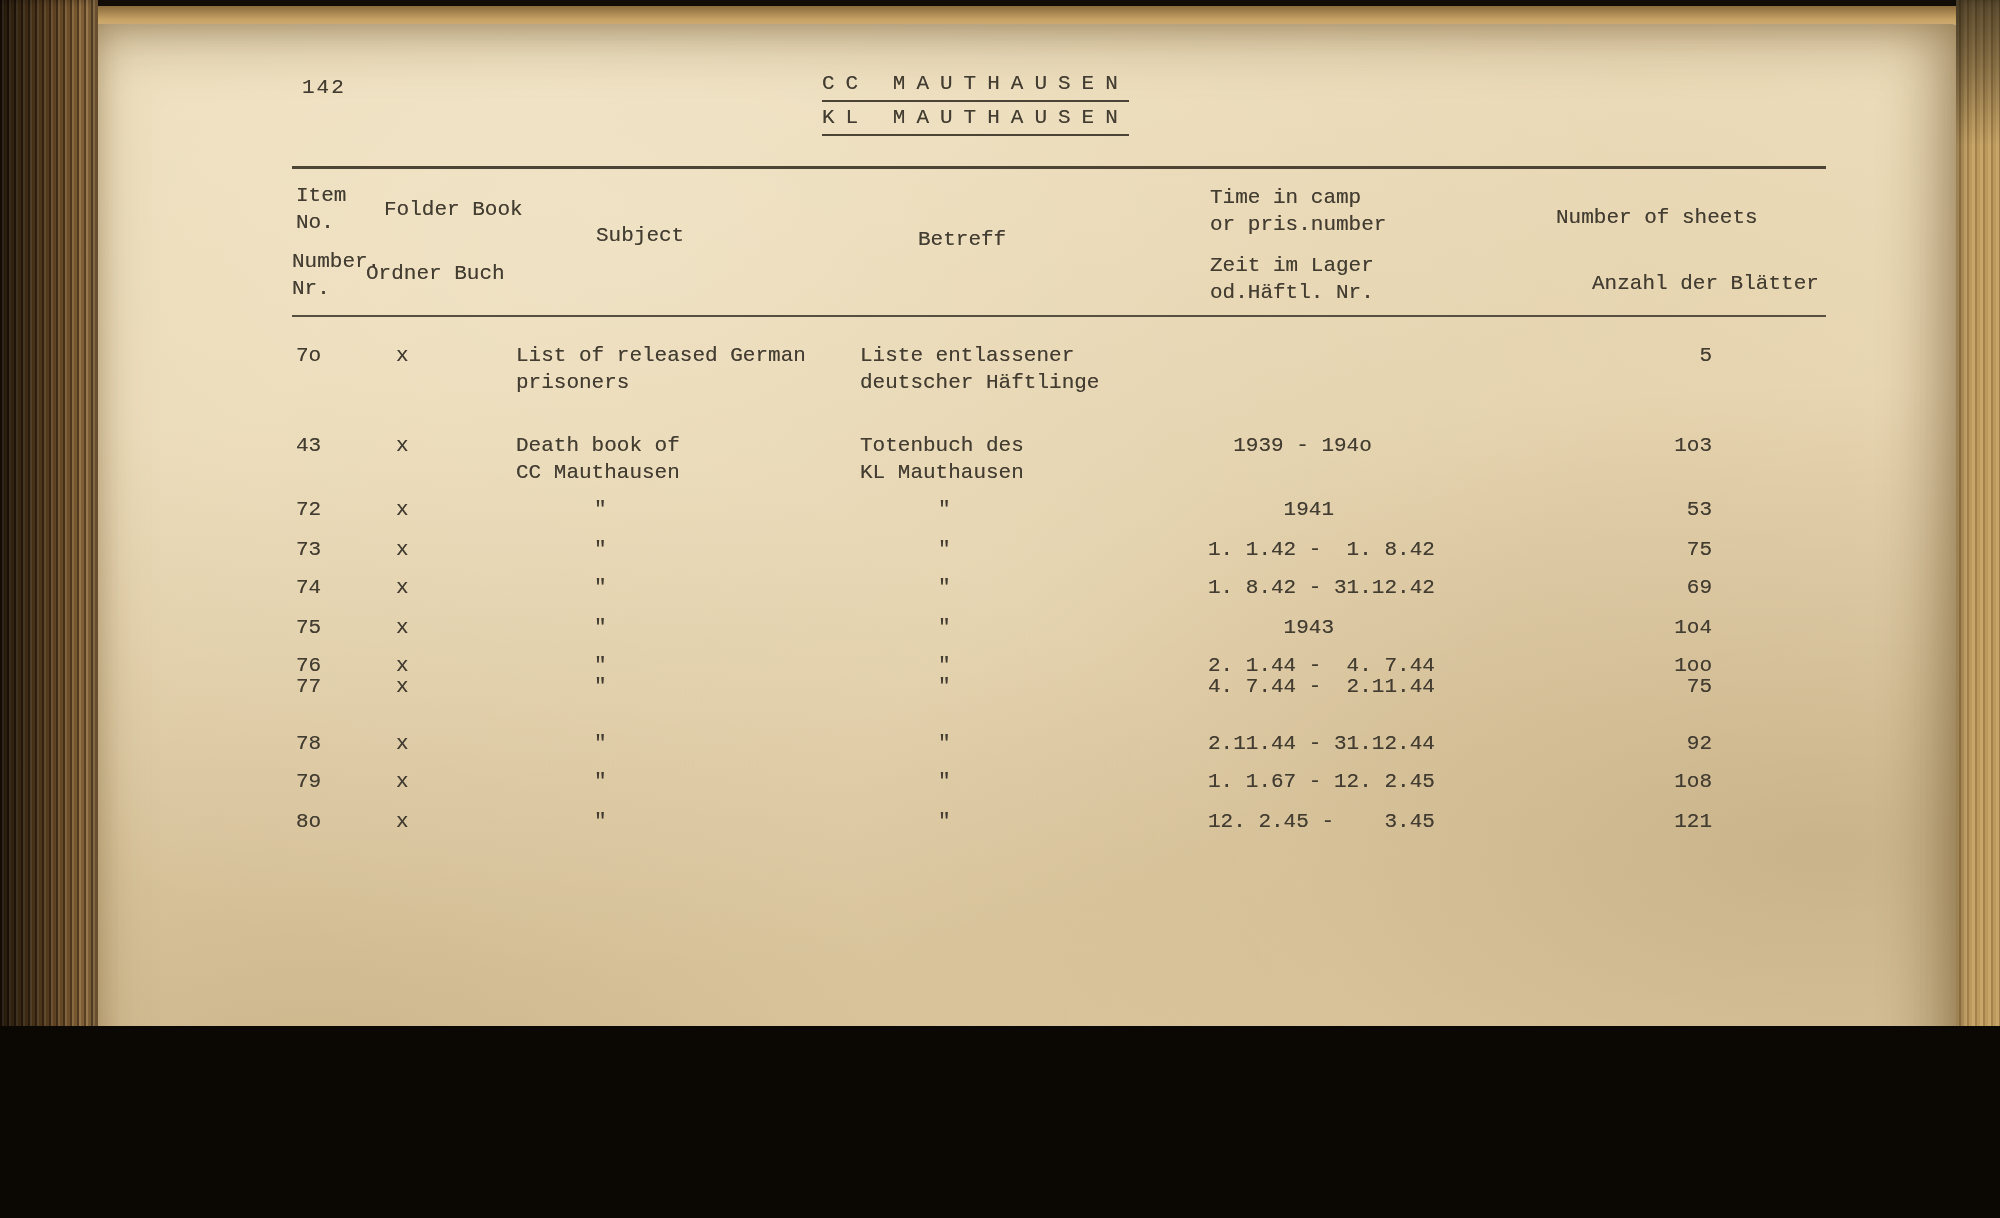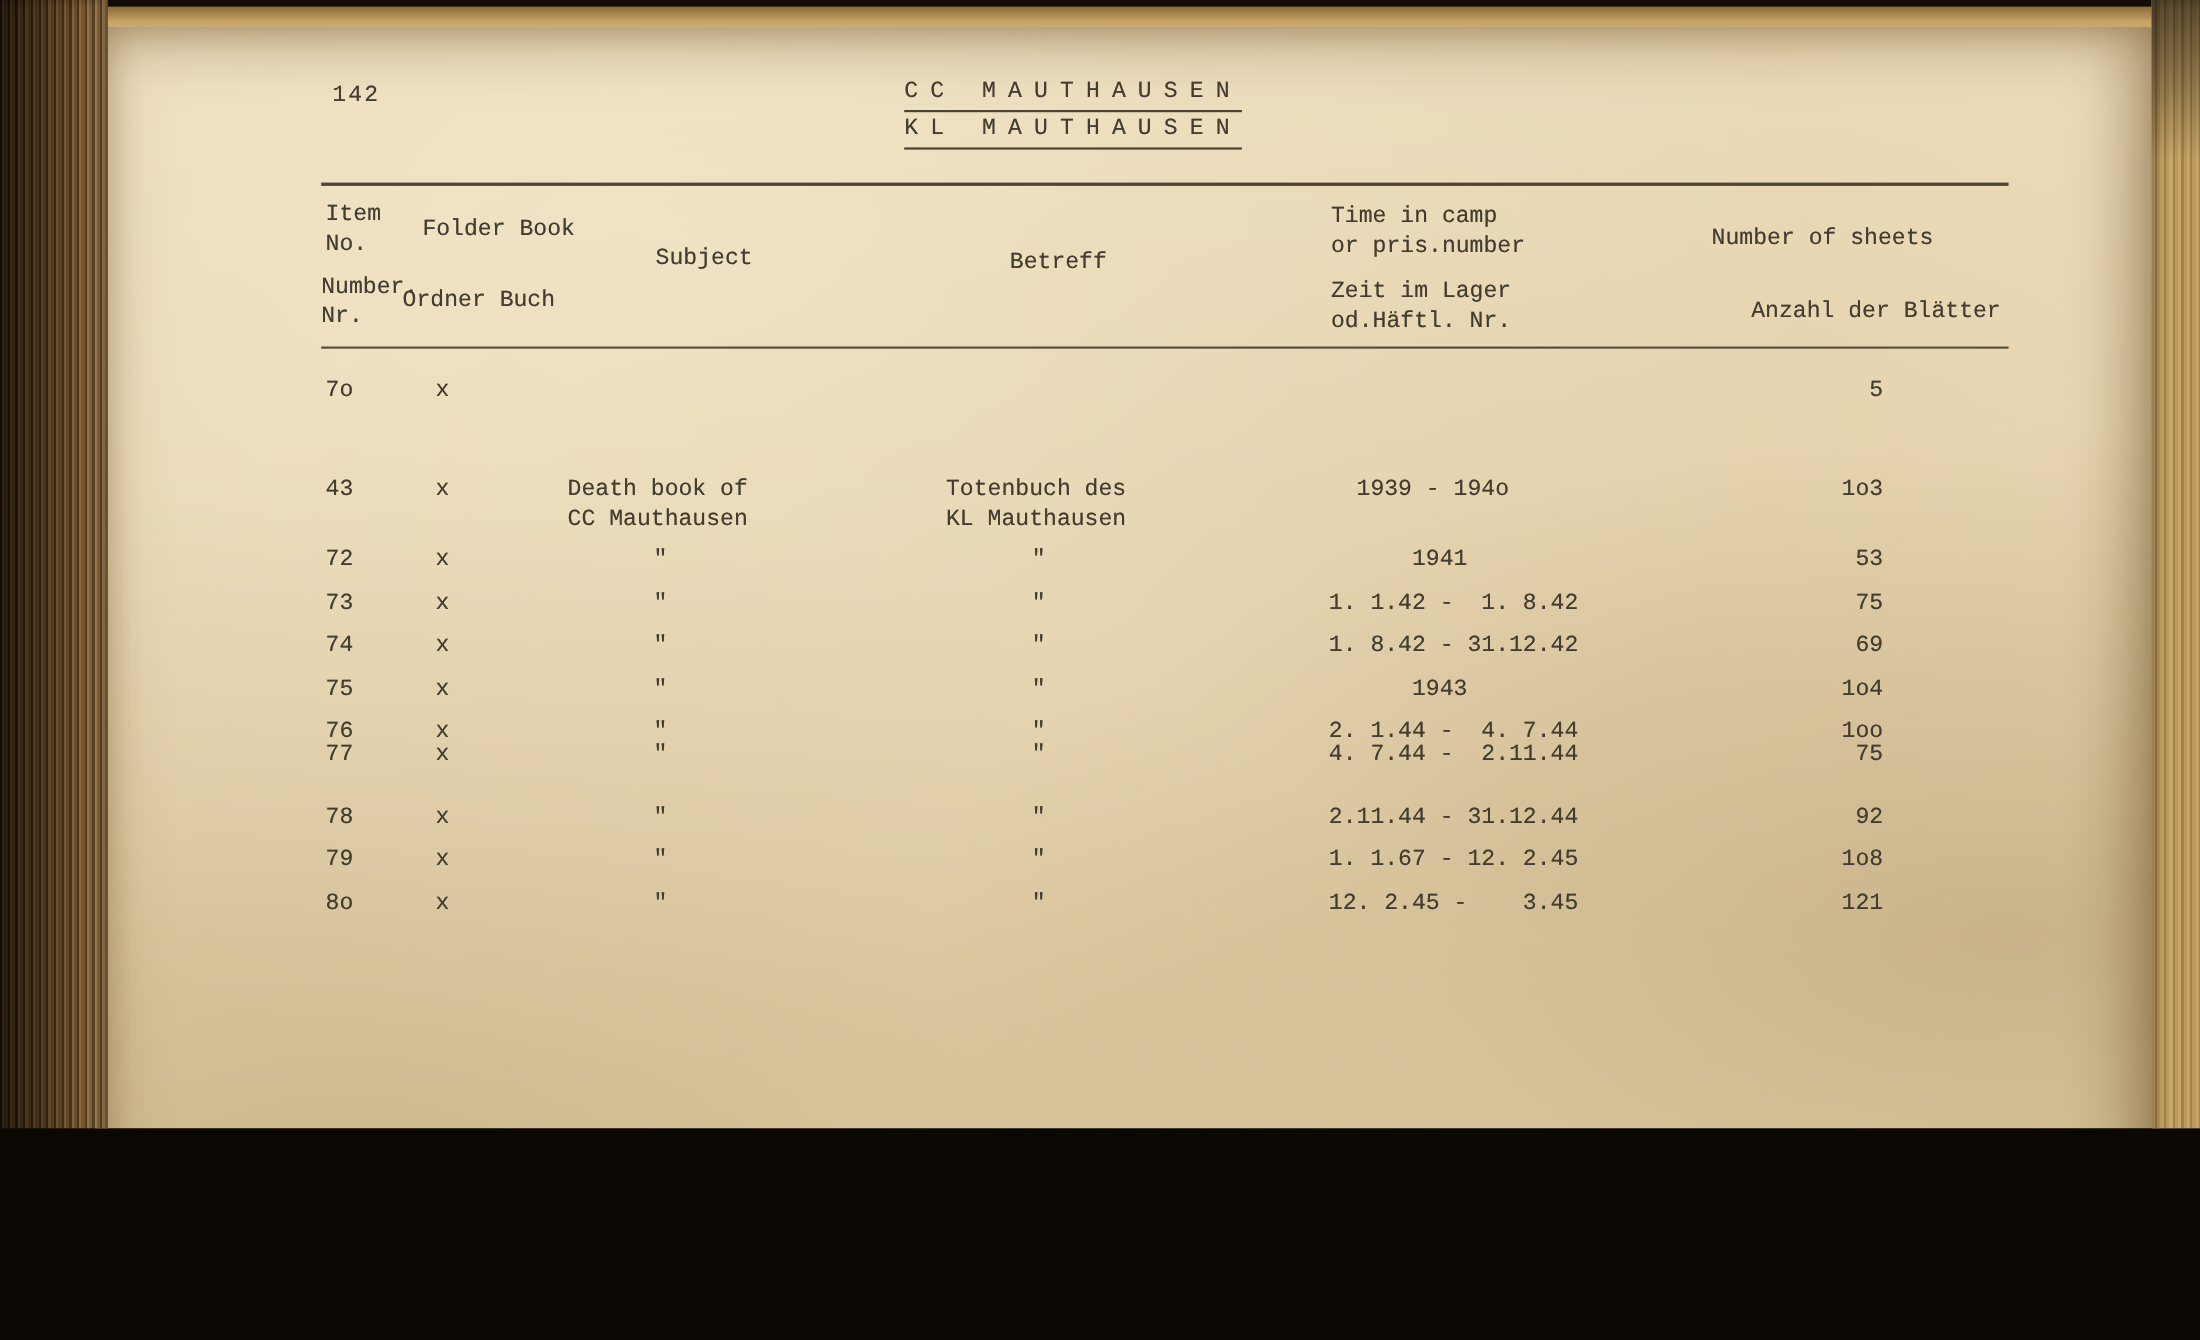--- a/index.html
+++ b/index.html
@@ -107,20 +107,24 @@
 or pris.number</div>
   <div class="txt h-time-de">Zeit im Lager
 od.Häftl. Nr.</div>
   <div class="txt h-sheets-en">Number of sheets</div>
   <div class="txt h-sheets-de">Anzahl der Blätter</div>
 
   <div>
       <div class="trow" style="top: 342px;">
         <div class="cell c-item">7o</div>
         <div class="cell c-folder">x</div>
+        <div class="cell c-subject">List of released German
+prisoners</div>
+        <div class="cell c-betreff">Liste entlassener
+deutscher Häftlinge</div>
         <div class="cell c-time"></div>
         <div class="cell c-sheets">5</div>
       </div>
       <div class="trow" style="top: 432px;">
         <div class="cell c-item">43</div>
         <div class="cell c-folder">x</div>
         <div class="cell c-subject">Death book of
 CC Mauthausen</div>
         <div class="cell c-betreff">Totenbuch des
 KL Mauthausen</div>

